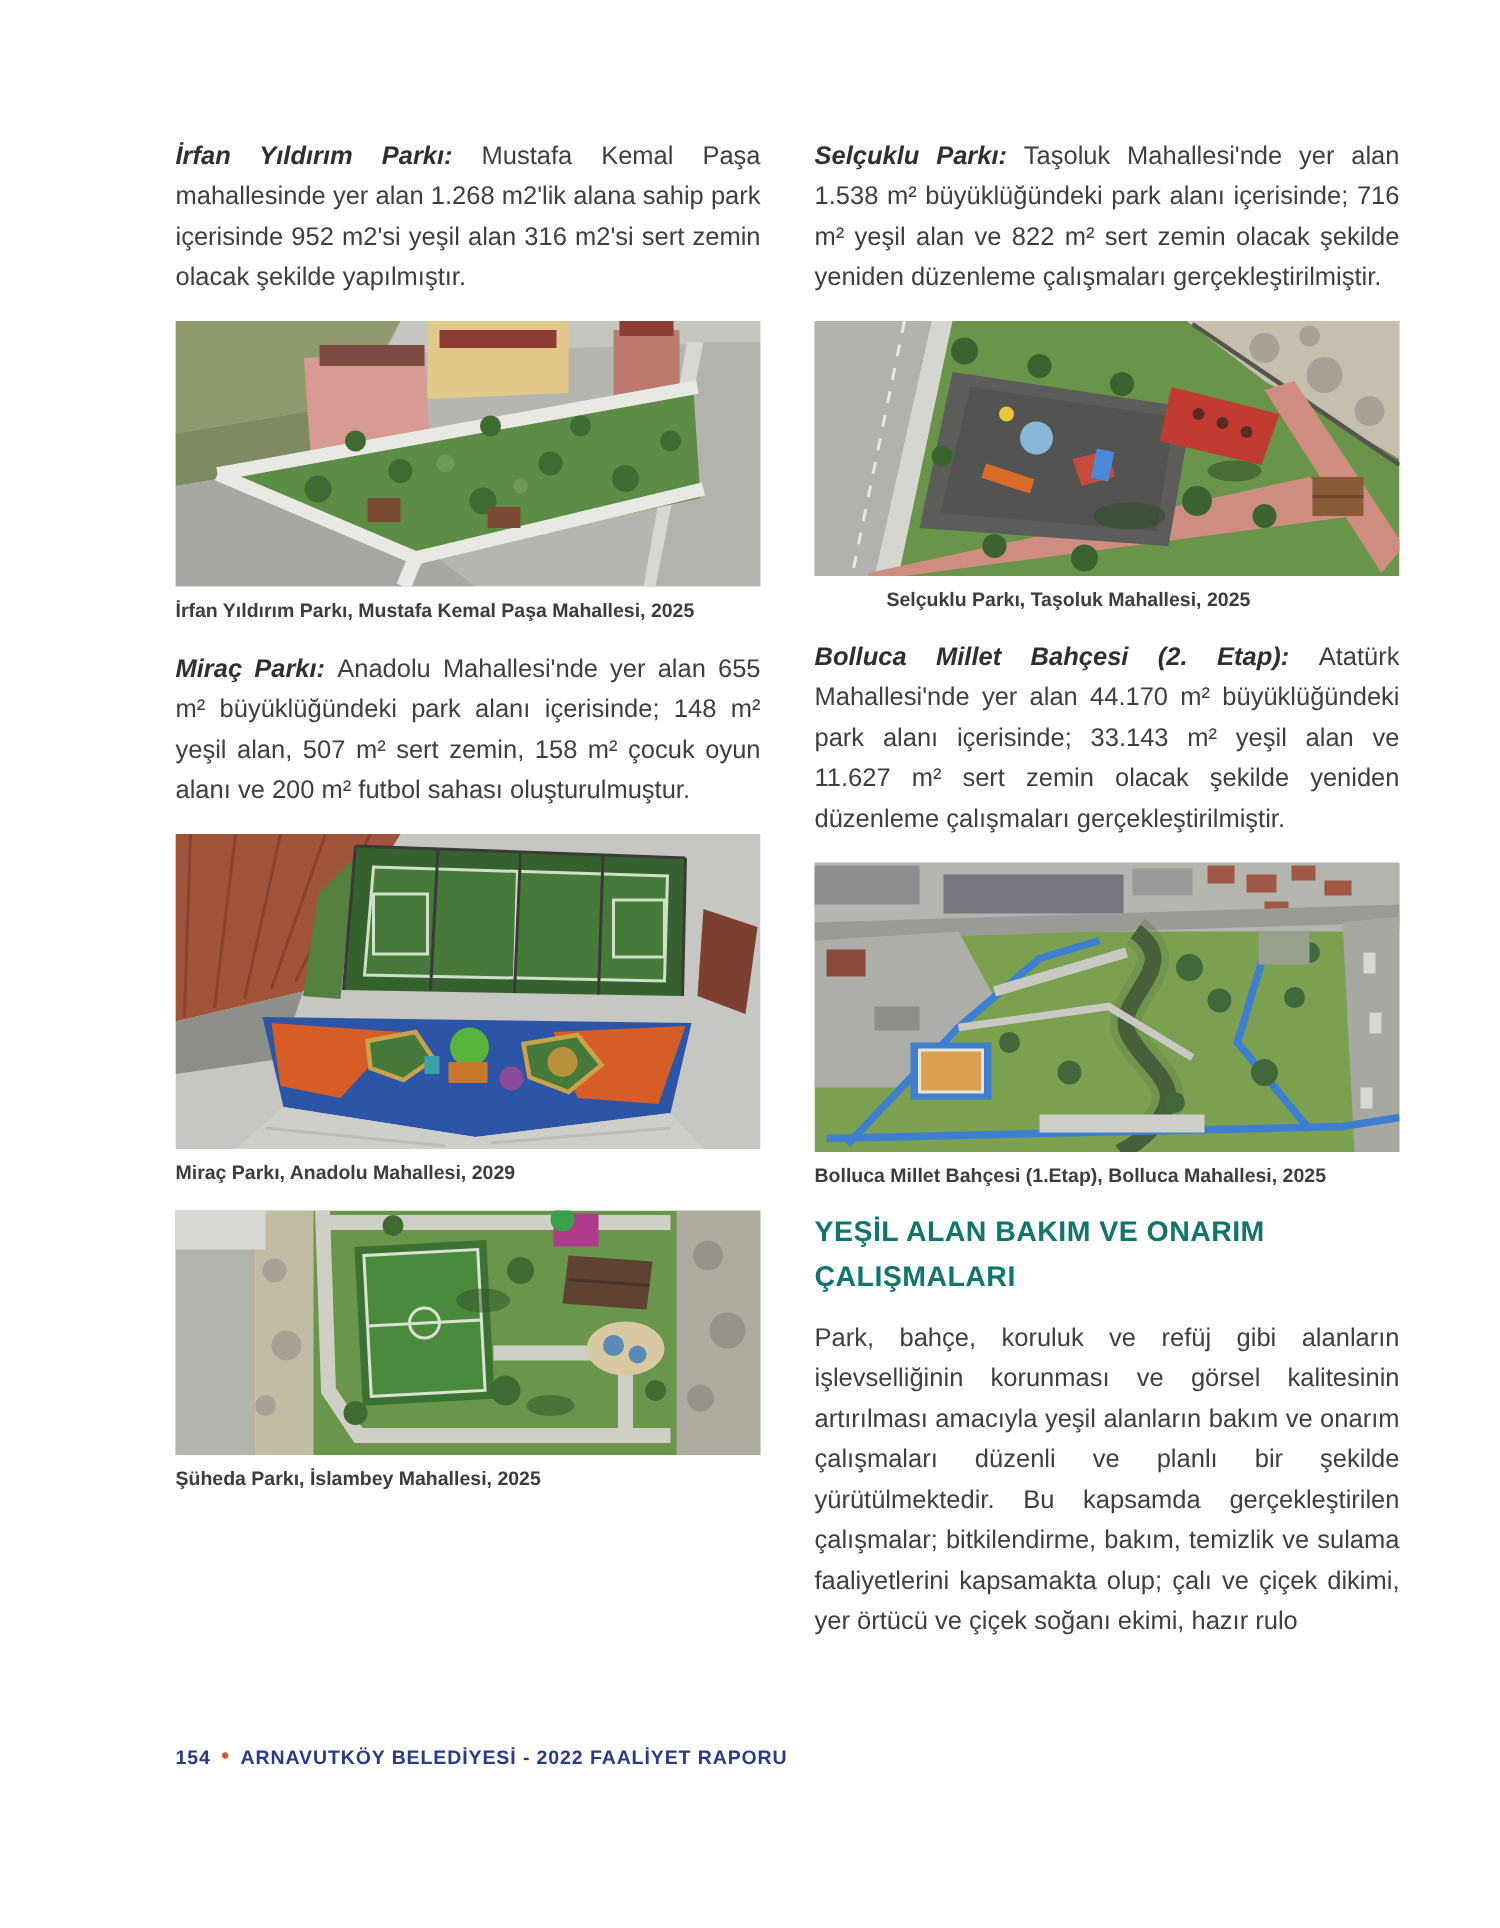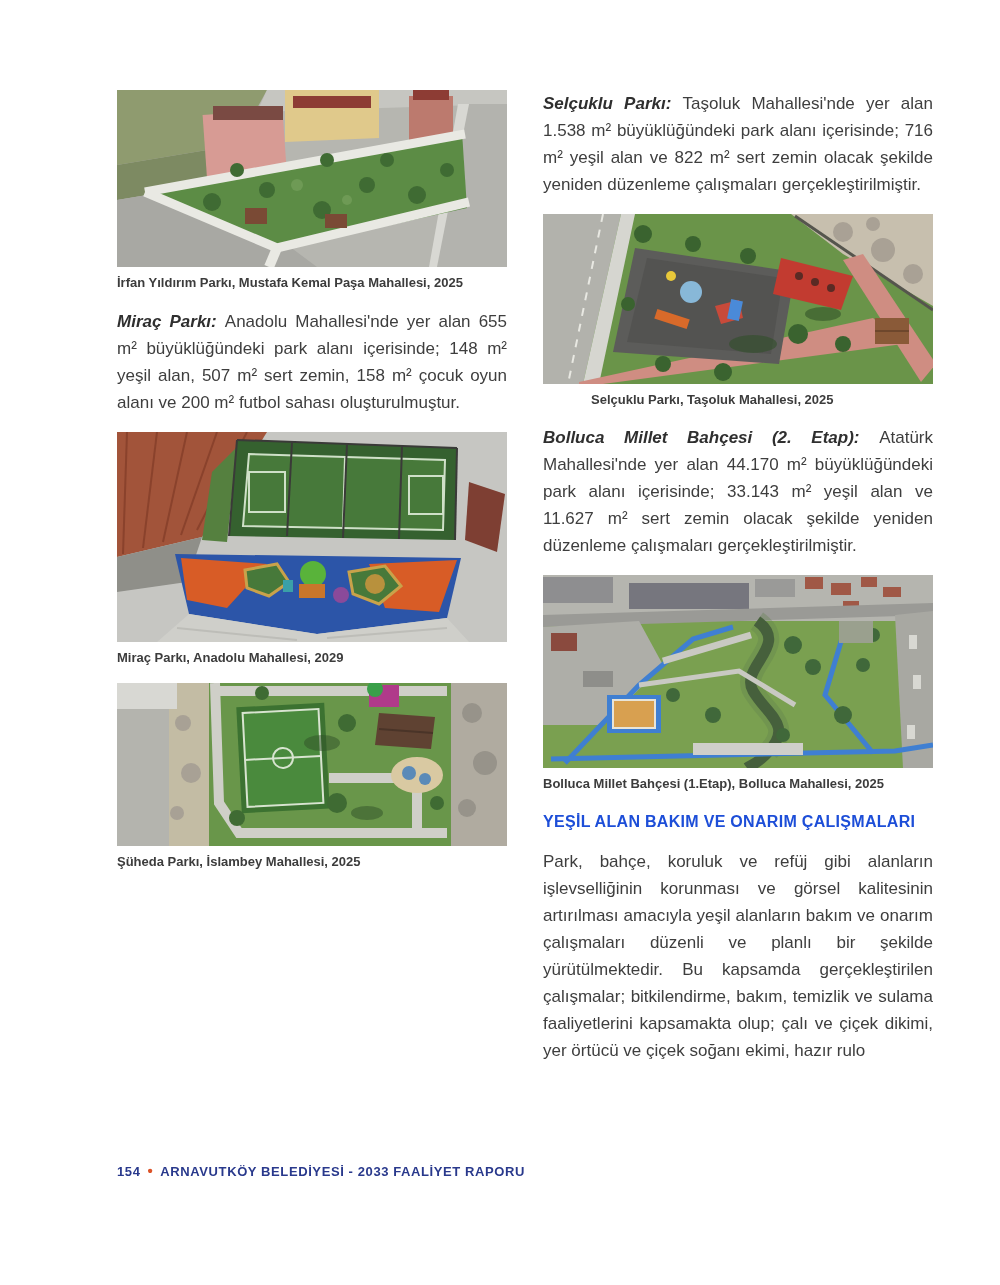--- a/index.html
+++ b/index.html
@@ -13,36 +13,37 @@
     font-size:17px;line-height:27px;color:#3e3e3e;text-align:justify;
     margin:0 0 16px 0;
   }
   .lead{font-weight:bold;font-style:italic;color:#2f2f2f;}
   figure{margin:0;}
   .photo{display:block;width:390px;}
   .caption{font-size:13px;color:#3c3c3c;line-height:18px;margin:7px 0 16px 0;font-weight:bold;}
   .caption.last{margin-bottom:0;}
   .mb18{margin-bottom:18px;} .mb14{margin-bottom:14px;} .mb20{margin-bottom:20px;} .mb15{margin-bottom:15px;margin-left:48px;}
   h2.section{
-    font-size:16px;line-height:30px;font-weight:bold;color:#1d4ed8;
+    font-size:19px;line-height:30px;font-weight:bold;color:#0f766e;
     letter-spacing:.3px;margin:14px 0 11px 0;
   }
   .footer{
     position:absolute;left:117px;top:1162px;display:flex;align-items:flex-end;
     font-size:13px;font-weight:bold;color:#29398c;letter-spacing:.6px;white-space:nowrap;
   }
   .footer .dot{color:#dc5328;font-size:15px;margin:0 7px;}
 </style>
 </head>
 <body>
 
 <div class="columns">
 
   <div class="col">
 
+    <p class="body"><span class="lead">İrfan Yıldırım Parkı: </span><span>Mustafa Kemal Paşa mahallesinde yer alan 1.268 m2'lik alana sahip park içerisinde 952 m2'si yeşil alan 316 m2'si sert zemin olacak şekilde yapılmıştır.</span></p>
 
     <figure>
       <svg class="photo" viewBox="0 0 390 177">
         <rect width="390" height="177" fill="#b6b6b0"></rect>
         <polygon points="0,0 150,0 120,55 0,75" fill="#8f9b6f"></polygon>
         <polygon points="0,75 120,55 90,95 0,110" fill="#7d8a62"></polygon>
         <polygon points="150,0 390,0 390,14 140,22" fill="#c6c6c1"></polygon>
         <polygon points="352,14 390,14 390,177 312,177" fill="#b3b3ae"></polygon>
         <polygon points="341,14 352,14 320,177 312,177" fill="#d8d8d3"></polygon>
         <polygon points="0,110 90,95 200,177 0,177" fill="#a8a8a3"></polygon>
@@ -293,14 +294,14 @@
     <h2 class="section">YEŞİL ALAN BAKIM VE ONARIM ÇALIŞMALARI</h2>
 
     <p class="body" style="margin:0;line-height:27px;">Park, bahçe, koruluk ve refüj gibi alanların işlevselliğinin korunması ve görsel kalitesinin artırılması amacıyla yeşil alanların bakım ve onarım çalışmaları düzenli ve planlı bir şekilde yürütülmektedir. Bu kapsamda gerçekleştirilen çalışmalar; bitkilendirme, bakım, temizlik ve sulama faaliyetlerini kapsamakta olup; çalı ve çiçek dikimi, yer örtücü ve çiçek soğanı ekimi, hazır rulo</p>
 
   </div>
 </div>
 
 <div class="footer">
   <span>154</span>
   <span class="dot">•</span>
-  <span>ARNAVUTKÖY BELEDİYESİ - 2033 FAALİYET RAPORU</span>
+  <span>ARNAVUTKÖY BELEDİYESİ - 2022 FAALİYET RAPORU</span>
 </div>
 
 </body></html>

